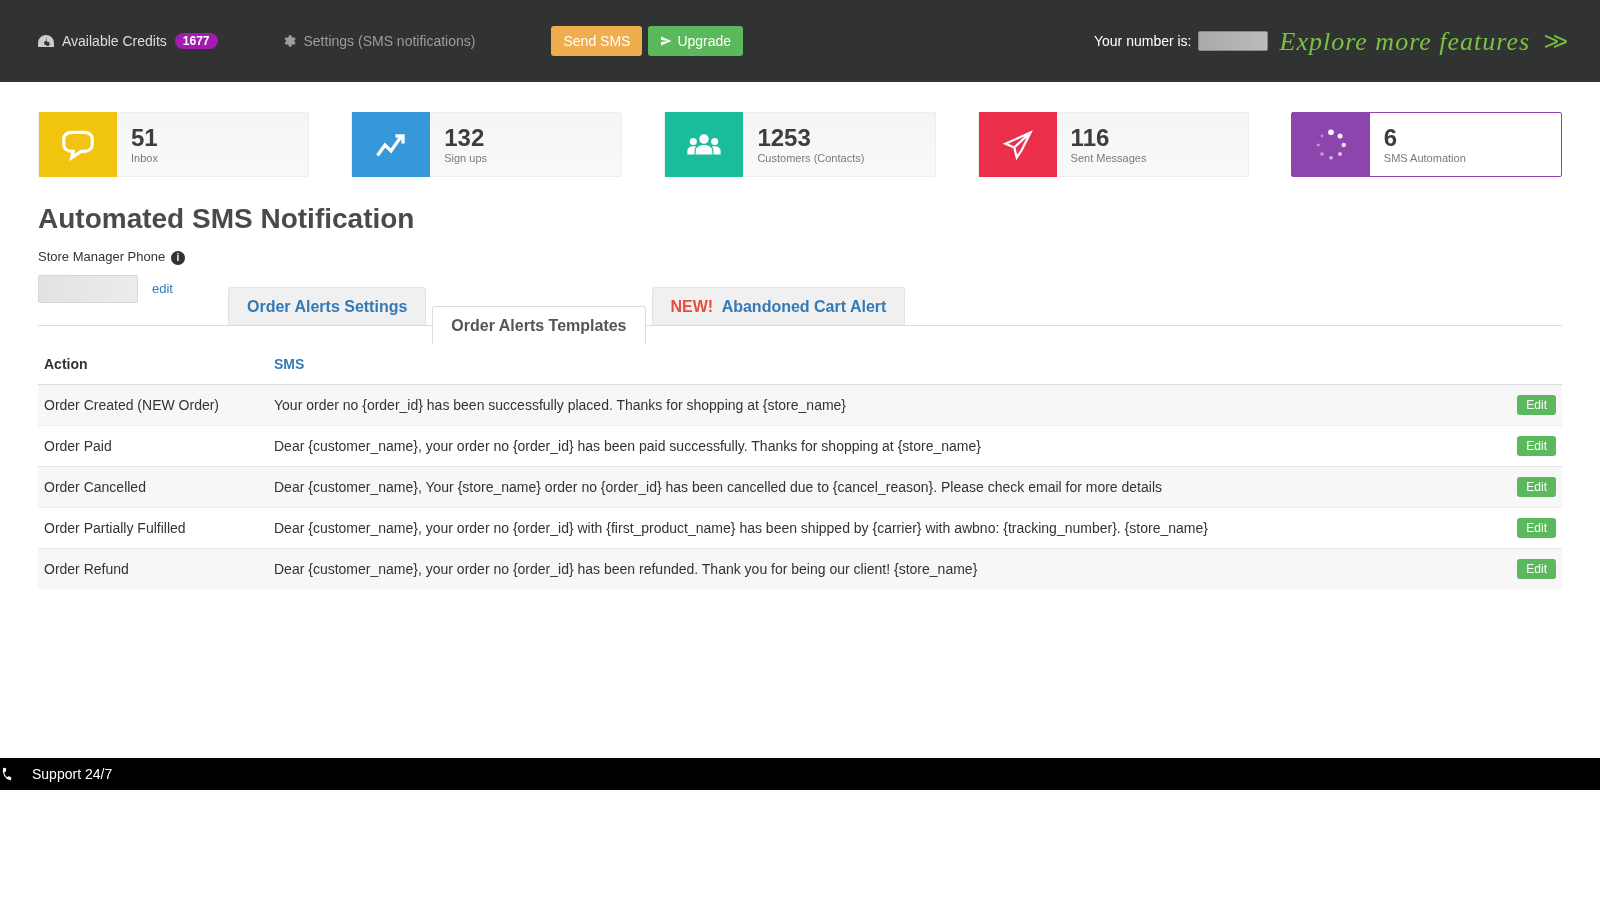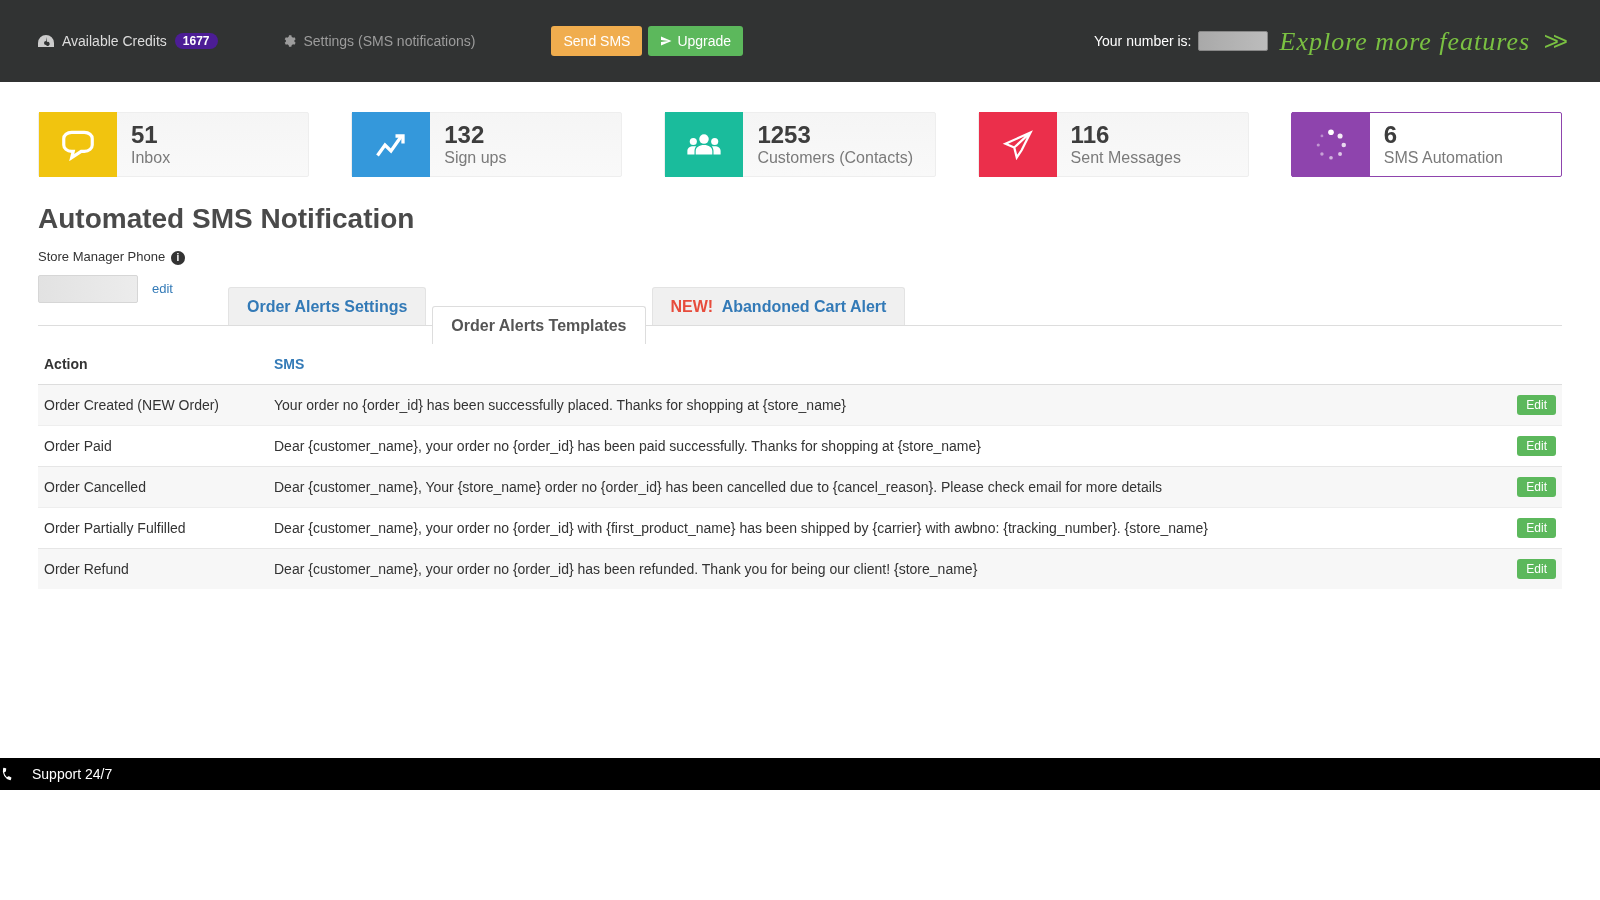--- a/index.html
+++ b/index.html
@@ -2,21 +2,21 @@
 <html><head>
 <meta charset="utf-8">
 <style>
   * { margin:0; padding:0; box-sizing:border-box; }
   body { font-family: "Helvetica Neue", Arial, sans-serif; font-size:14px; color:#333; background:#fff; width:1600px; height:900px; position:relative; }
   
   
   .topbar { background:#313333; height:82px; width:100%; display:flex; align-items:center; padding:0 38px; color:#ccc;gap:40px; }
   .topbar-seg { display:flex; align-items:center; gap:8px; margin-right:24px; }
   .credits-label { font-size:14px; color:#ddd; }
-  .credits-badge { background:#4c1d95; color:#fff; border-radius:8px; padding:1px 8px; font-size:12px; font-weight:bold; }
+  .credits-badge { background:#a21caf; color:#fff; border-radius:8px; padding:1px 8px; font-size:12px; font-weight:bold; }
   .settings-link { color:#9c9c9c; font-size:14px; }
   .btn { border:none; border-radius:3px; padding:7px 12px; font-size:14px; color:#fff; cursor:pointer; display:inline-flex; align-items:center; gap:5px; }
   .btn-orange { background:#f0ad4e; }
   .btn-green  { background:#5cb85c; }
   .btn-group { display:flex; gap:6px; margin-left:12px; }
   .topbar-right { margin-left:auto; display:flex; align-items:center; gap:12px; }
   .your-number { color:#fff; font-size:14px; display:flex; align-items:center; gap:6px; }
   .number-box { background:#a9a9a9; background-image:linear-gradient(to right,#a9a9a9,#bcbcbc); border:1px solid #888; width:70px; height:20px; border-radius:2px; }
   .explore { font-family:"Brush Script MT","Comic Sans MS",cursive; font-style:italic; color:#7ac142; font-size:26px; letter-spacing:1px; white-space:nowrap; }
   .explore .chev { font-family:Arial,sans-serif; font-style:normal; letter-spacing:-6px; margin-left:6px; }
@@ -26,21 +26,21 @@
   .stat-card { display:flex; align-items:center; height:65px; background:linear-gradient(to bottom,#f5f5f5,#f9f9f9); border:1px solid #eee; border-radius:2px; min-width:200px; flex:1; }
   .stat-card.active { border:1px solid #8e44ad; background:#fff; }
   .stat-icon { width:78px; height:65px; display:flex; align-items:center; justify-content:center; color:#fff; font-size:28px; }
   .yellow { background:#f1c40f; }
   .blue   { background:#3498db; }
   .teal   { background:#1abc9c; }
   .red    { background:#eb2f4b; }
   .purple { background:#8e44ad; }
   .stat-text { padding:0 14px; }
   .stat-val { font-size:24px; font-weight:700; color:#3d3d3d; line-height:1; }
-  .stat-lbl { font-size:16px; color:#7a7a7a; margin-top:2px; }
+  .stat-lbl { font-size:11px; color:#7a7a7a; margin-top:2px; }
   
   
   .page-heading { font-size:28px; font-weight:700; color:#4a4a4a; padding:6px 38px 14px; }
   .subrow { padding:0 38px; font-size:13px; color:#333; }
   .subrow .info-icon { background:#333; color:#fff; border-radius:50%; width:14px; height:14px; display:inline-flex; align-items:center; justify-content:center; font-size:10px; font-weight:bold; margin-left:2px; }
   
   .phone-row { display:flex; align-items:center; gap:14px; padding:10px 38px 0; }
   .phone-box { background:#e7e7e7; background-image:linear-gradient(to right,#e2e2e2,#ececec); border:1px solid #d6d6d6; width:100px; height:28px; border-radius:2px; }
   .edit-link { color:#337ab7; font-size:13px; cursor:pointer; }
   

